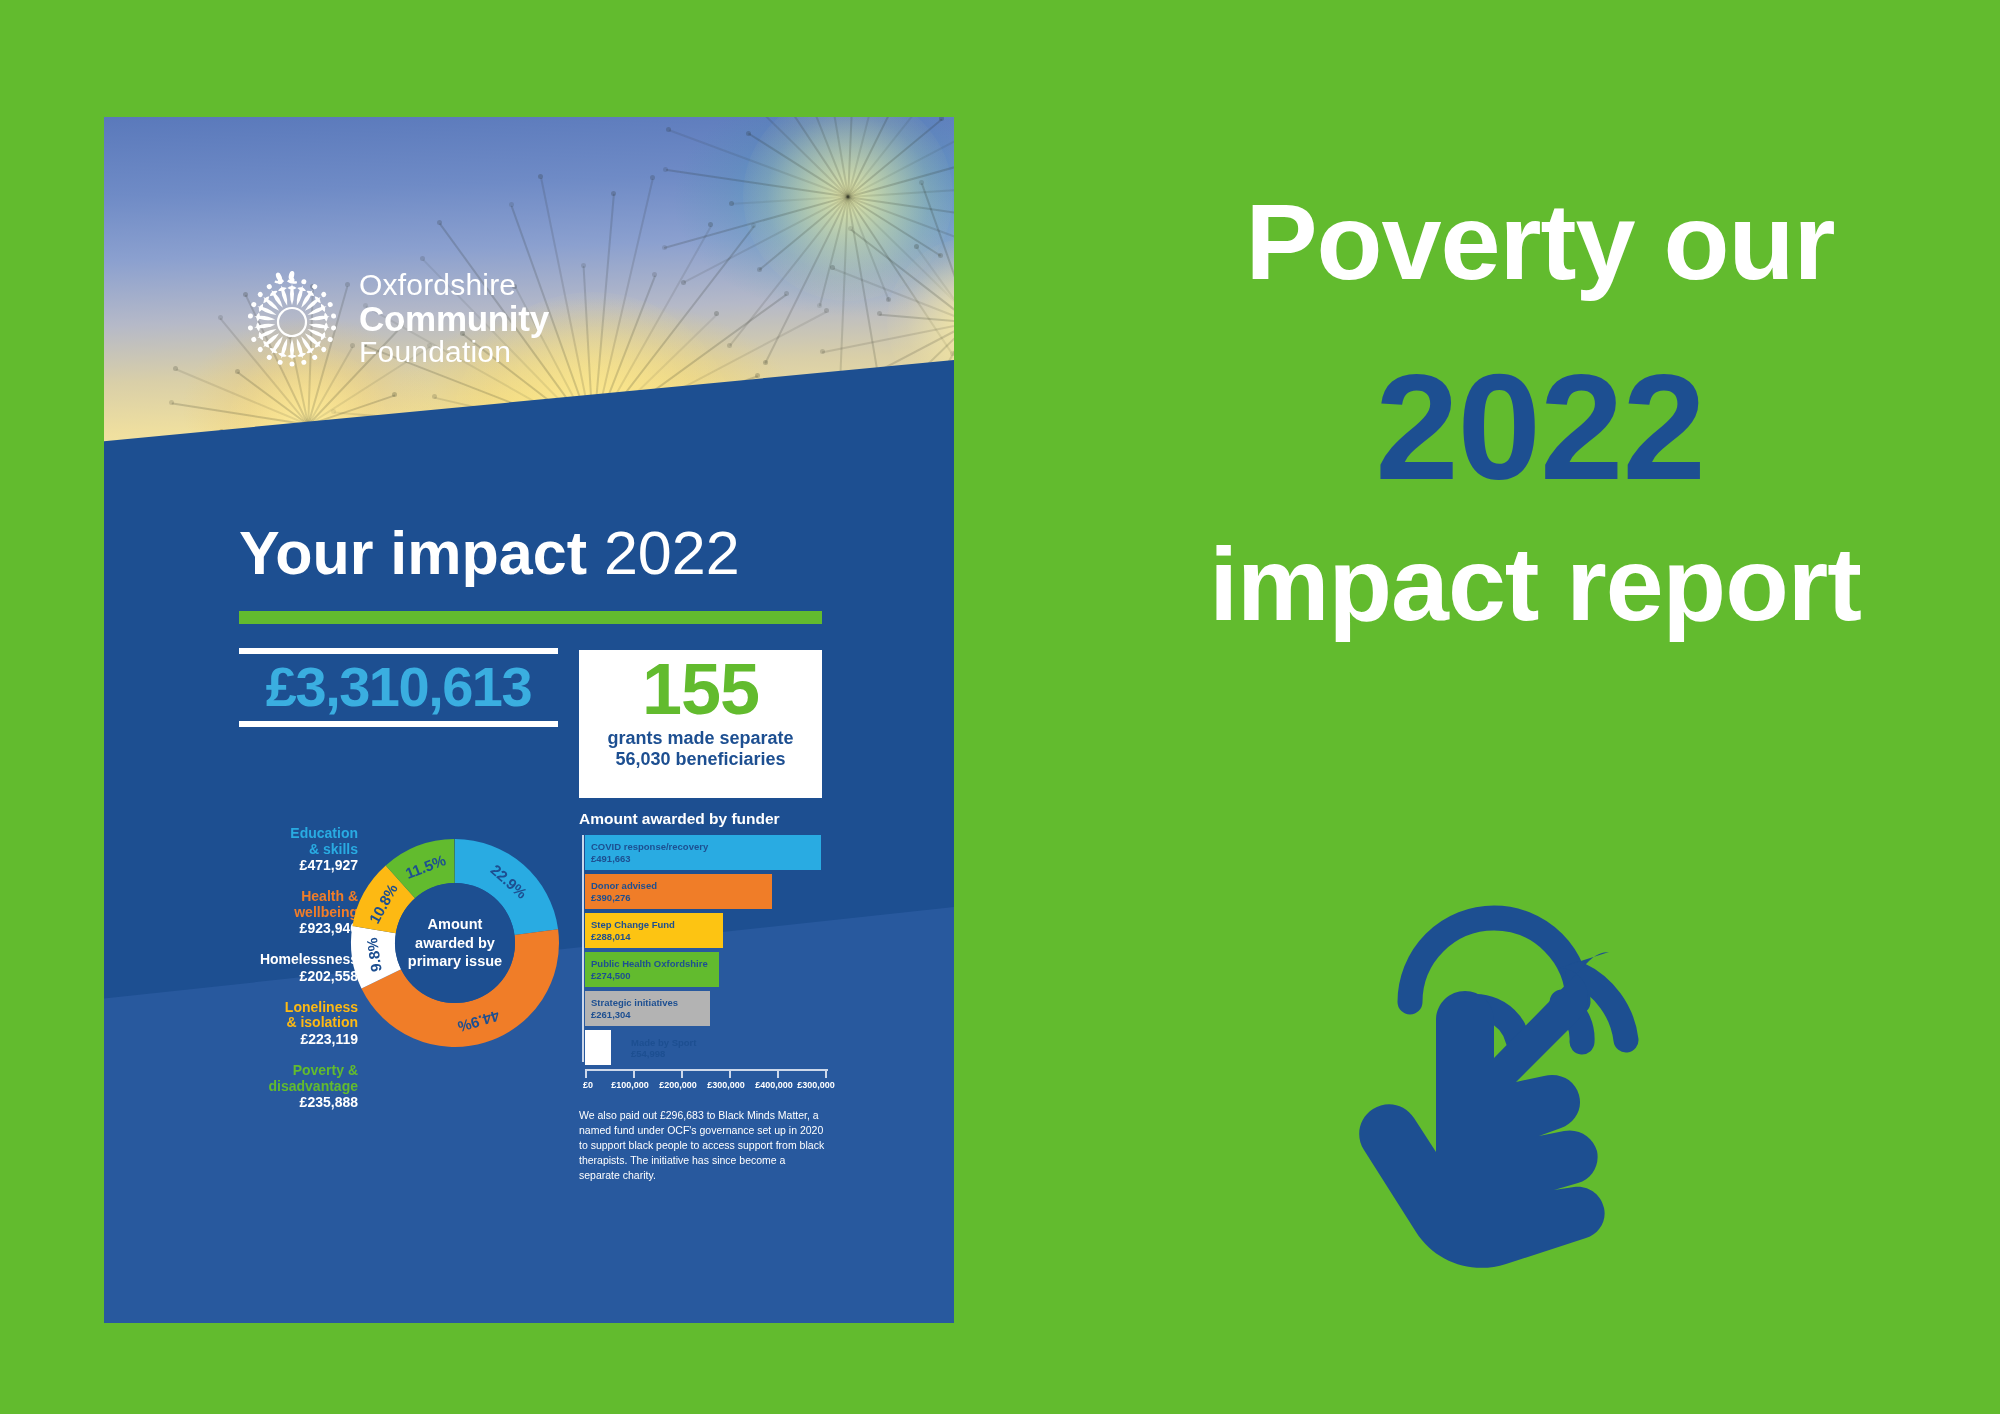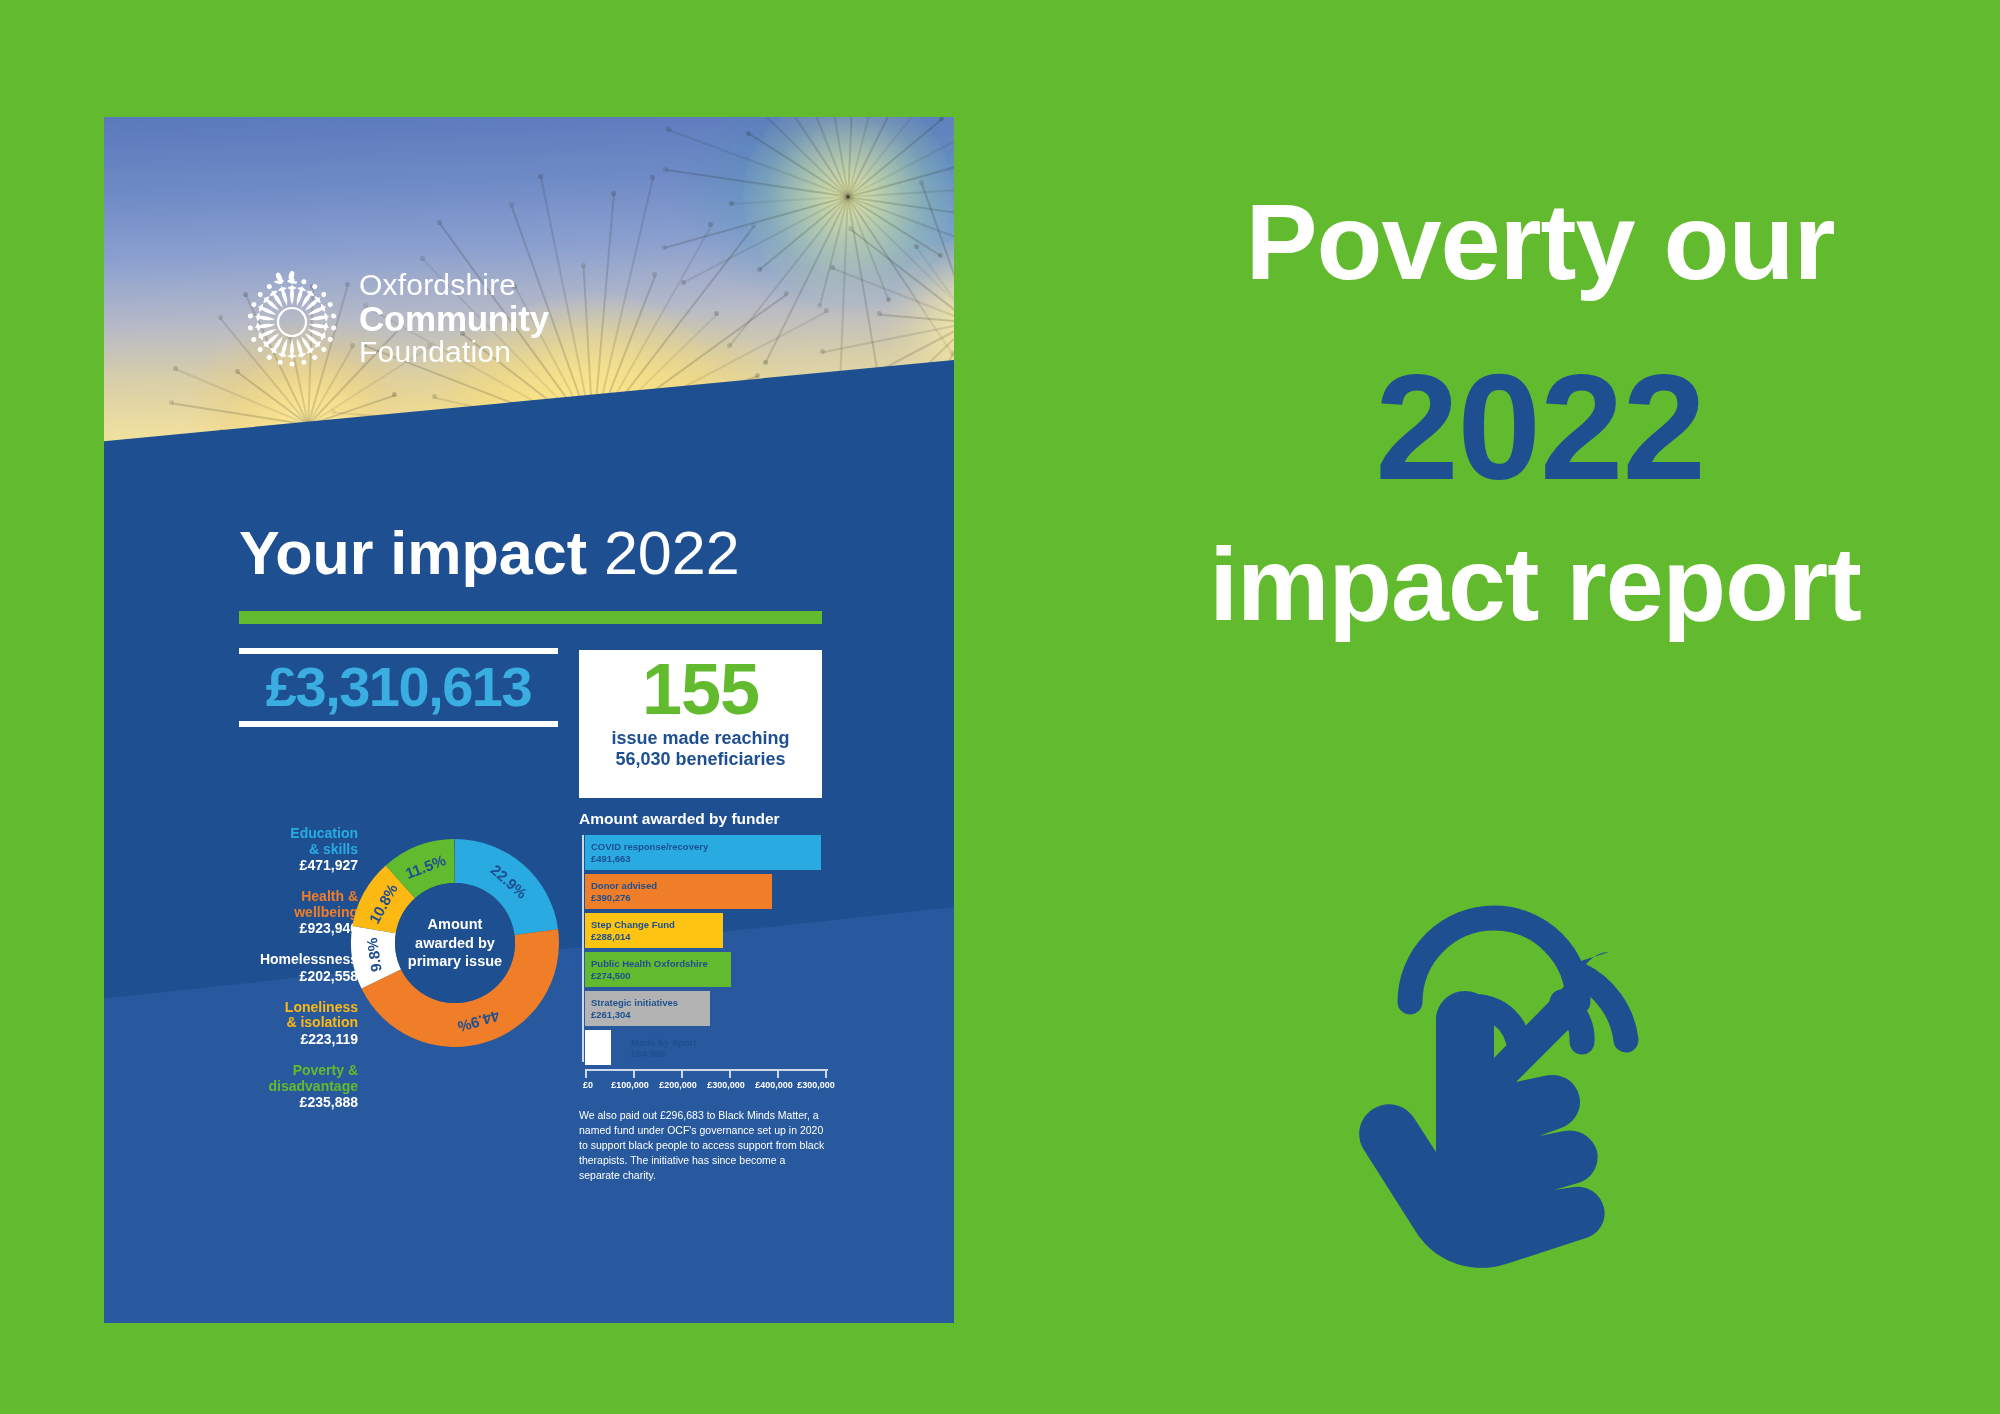--- a/index.html
+++ b/index.html
@@ -511,21 +511,21 @@
 
   <div id="money">
     <div class="rule"></div>
     <div class="fig">£3,310,613</div>
     <div class="rule"></div>
   </div>
 
   <div id="grantsbox">
     <div class="num">155</div>
     <div class="sub">
-      <div>issue made reaching</div>
+      <div>grants made separate</div>
       <div>56,030 beneficiaries</div>
     </div>
   </div>
 
   <div id="legend">
       <div class="item">
         <div class="lbl" style="color:#29abe2">Education</div>
         <div class="lbl" style="color:#29abe2">&amp; skills</div>
         <div class="amt">£471,927</div>
       </div>
@@ -581,21 +581,21 @@
             <div class="bv">£491,663</div>
           </div>
           <div class="bar" style="width:187.33248px;background:#f07d28">
             <div class="bn">Donor advised</div>
             <div class="bv">£390,276</div>
           </div>
           <div class="bar" style="width:138.24671999999998px;background:#fdc412">
             <div class="bn">Step Change Fund</div>
             <div class="bv">£288,014</div>
           </div>
-          <div class="bar" style="width:146px;background:#62bb2e">
+          <div class="bar" style="width:134px;background:#62bb2e">
             <div class="bn">Public Health Oxfordshire</div>
             <div class="bv">£274,500</div>
           </div>
           <div class="bar" style="width:125.42591999999999px;background:#b3b3b3">
             <div class="bn">Strategic initiatives</div>
             <div class="bv">£261,304</div>
           </div>
           <div class="bar outside" style="width:26.39904px;background:#ffffff">
             <div class="txt">
               <div class="bn">Made by Sport</div>

